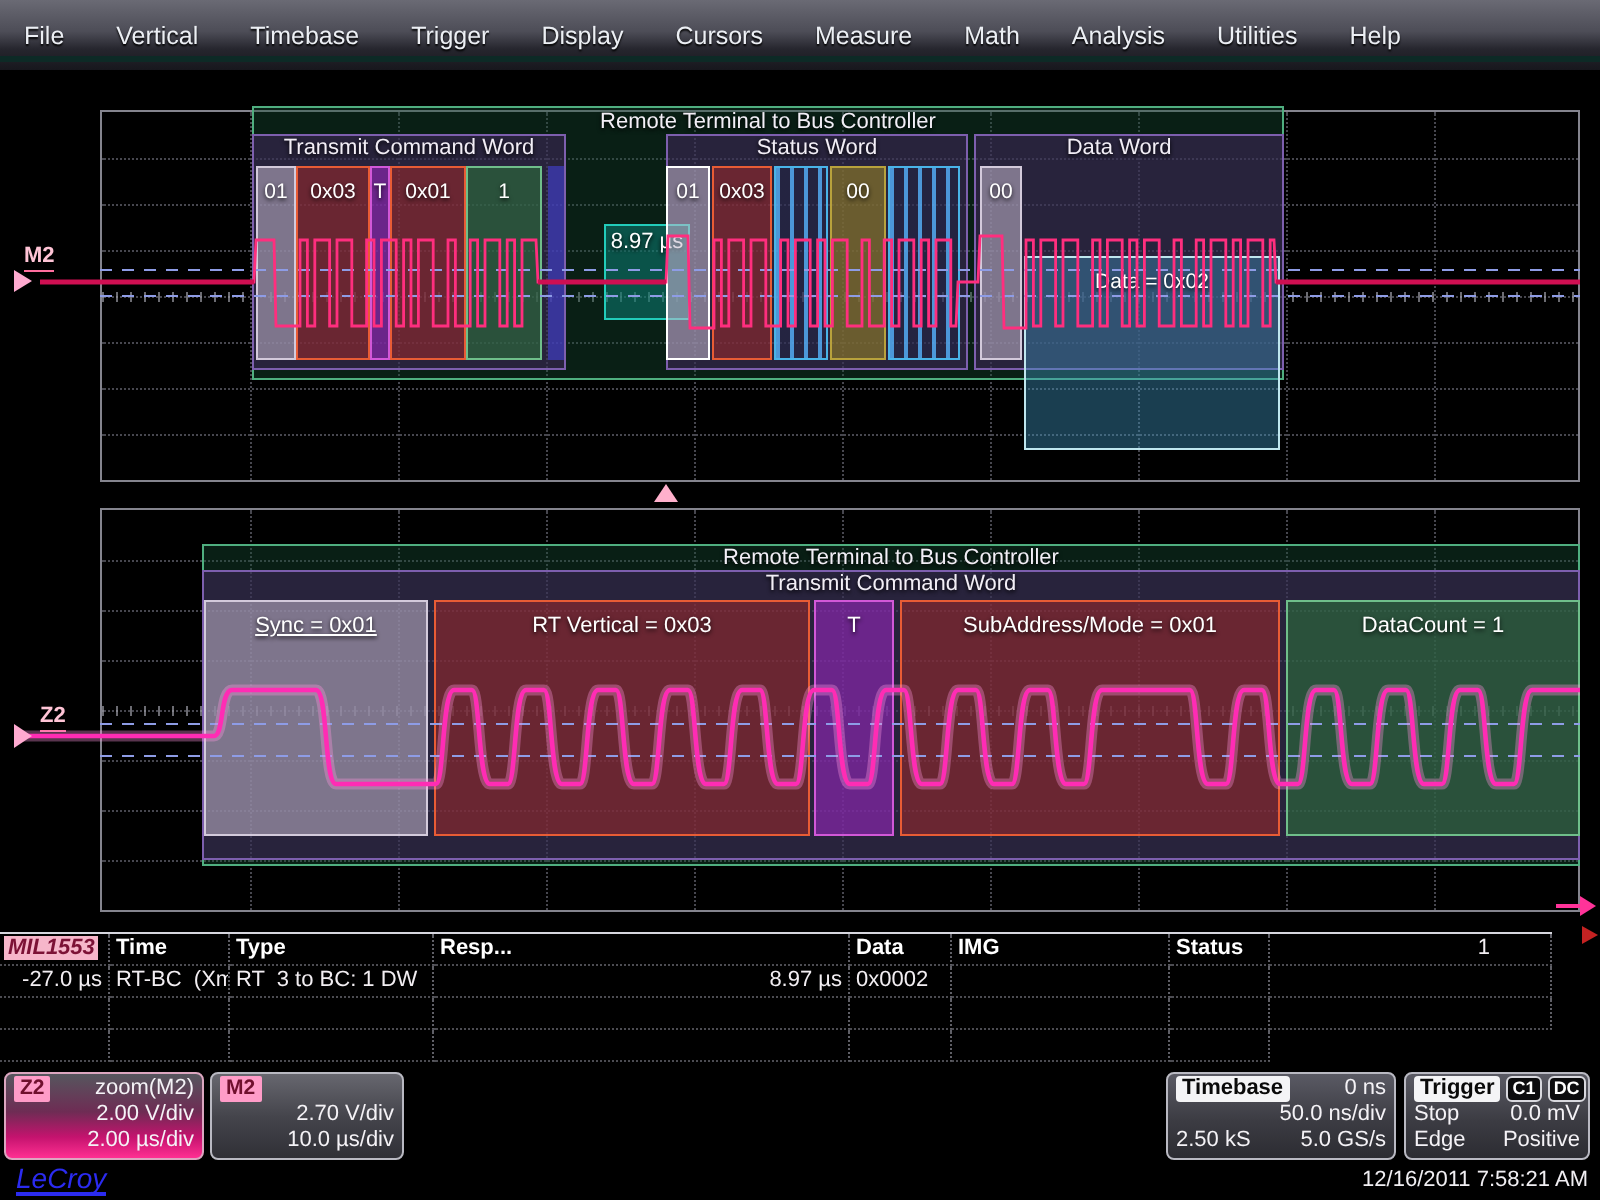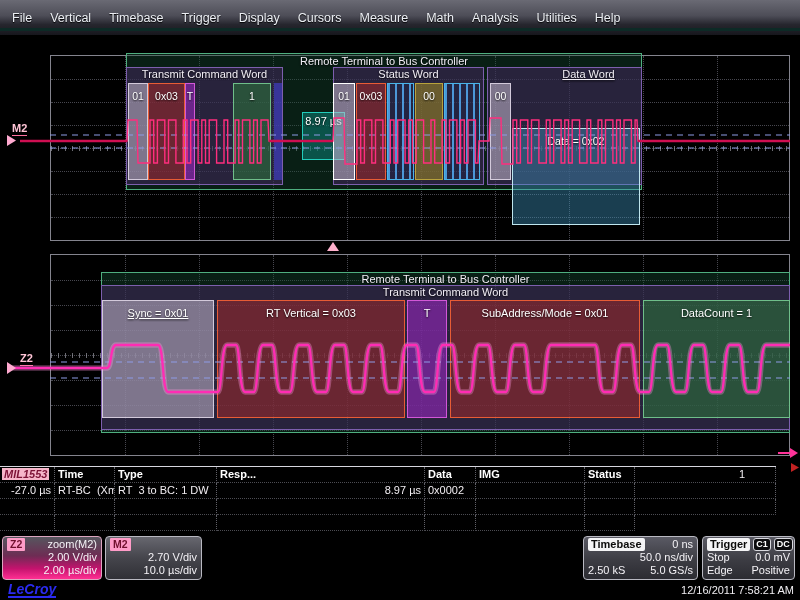--- a/index.html
+++ b/index.html
@@ -1,21 +1,21 @@
 <!DOCTYPE html>
 <html><head>
 <meta charset="utf-8">
 <style>
   html,body{margin:0;padding:0;background:#000;}
   #screen{position:relative;width:800px;height:600px;background:#000;overflow:hidden;
           font-family:"Liberation Sans",sans-serif;-webkit-font-smoothing:antialiased;}
   
   .menubar{position:absolute;left:0;top:0;width:800px;height:36px;
     background:linear-gradient(#6a6a74 0%,#4d4d57 45%,#26262e 70%,#17171d 100%);
-    border-bottom:1px solid #000;display:flex;align-items:center;gap:18px;padding-left:12px;box-sizing:border-box;}
+    border-bottom:1px solid #000;display:flex;align-items:center;gap:26px;padding-left:12px;box-sizing:border-box;}
   .menubar span{color:#eceff4;font-size:12.5px;text-shadow:0 1px 1px #000;cursor:default;}
   .tealstrip{position:absolute;left:0;top:28px;width:800px;height:3px;background:#0d2a26;}
   
   .grid{position:absolute;border:1px solid #84848e;box-sizing:border-box;background:#000;}
   #gridU{left:50px;top:55px;width:740px;height:186px;}
   #gridL{left:50px;top:254px;width:740px;height:202px;}
   .gv{position:absolute;top:0;bottom:0;width:0;border-left:1px dotted #47474f;}
   .gh{position:absolute;left:0;right:0;height:0;border-top:1px dotted #47474f;}
   .ctick{position:absolute;left:0;right:0;height:5px;
     background:repeating-linear-gradient(90deg,rgba(165,165,175,.65) 0 1px,transparent 1px 7px);}
@@ -61,21 +61,21 @@
   #descM2{left:105px;top:536px;width:97px;
     background:linear-gradient(#67676f 0%,#45454c 50%,#303036 100%);}
   #descTB{left:583px;top:536px;width:115px;
     background:linear-gradient(#5a5a64 0%,#3c3c43 55%,#2c2c32 100%);}
   #descTR{left:702px;top:536px;width:93px;
     background:linear-gradient(#5a5a64 0%,#3c3c43 55%,#2c2c32 100%);}
   .hdrstrip{background:#f4f4f6;color:#0a0a0a;font-weight:bold;padding:0 3px;border-radius:2px;}
   .tbadge{background:#0c0c0e;border:1px solid #d8d8de;border-radius:3px;color:#fff;
     font-size:9px;font-weight:bold;padding:0 2px;margin-left:3px;line-height:10px;}
   
-  .lecroy{position:absolute;left:8px;top:582px;color:#2b2bf0;font-size:14px;font-weight:bold;
+  .lecroy{position:absolute;left:8px;top:582px;color:#2b2bf0;font-size:14px;font-weight:normal;
     font-style:italic;border-bottom:2px solid #2b2bf0;line-height:14px;}
   .stamp{position:absolute;right:6px;top:584px;color:#f0eef2;font-size:11px;white-space:nowrap;}
   #wflayer{position:absolute;left:0;top:0;width:800px;height:600px;pointer-events:none;}
 </style>
 </head>
 <body>
 
 <div id="screen">
 
   <div class="menubar">
@@ -136,25 +136,26 @@
   <span class="tracelabel" style="left:20px;top:352px;">Z2</span>
 
   <div class="dgreen" style="left:126px;top:53px;width:516px;height:137px;"></div>
   <div class="banner" style="left:126px;width:516px;top:55px;">Remote Terminal to Bus Controller</div>
 
   <div class="dpurple" style="left:126px;top:67px;width:157px;height:118px;"></div>
   <div class="banner" style="left:126px;width:157px;top:68px;">Transmit Command Word</div>
   <div class="dpurple" style="left:333px;top:67px;width:151px;height:118px;"></div>
   <div class="banner" style="left:333px;width:151px;top:68px;">Status Word</div>
   <div class="dpurple" style="left:487px;top:67px;width:155px;height:118px;"></div>
-  <div class="banner" style="left:497px;width:183px;top:68px;text-decoration:underline;">Data Word</div>
+  <div class="banner" style="left:468px;width:183px;top:68px;">Data Word</div>
 
   <div class="fld f-gray" style="left:128px;top:83px;width:20px;height:97px;">01</div>
   <div class="fld f-red" style="left:148px;top:83px;width:37px;height:97px;">0x03</div>
   <div class="fld f-t" style="left:185px;top:83px;width:10px;height:97px;">T</div>
+  <div class="fld f-red" style="left:195px;top:83px;width:38px;height:97px;">0x01</div>
   <div class="fld f-green" style="left:233px;top:83px;width:38px;height:97px;">1</div>
   <div class="bluebar" style="left:274px;top:83px;width:8px;height:97px;"></div>
 
   <div class="annot" style="left:302px;top:112px;width:43px;height:48px;">
     <span>8.97 µs</span>
   </div>
 
   <div class="fld f-gray" style="left:333px;top:83px;width:22px;height:97px;border-color:#fff;">01</div>
   <div class="fld f-red" style="left:356px;top:83px;width:30px;height:97px;">0x03</div>
   <div class="fld f-bits" style="left:387px;top:83px;width:27px;height:97px;"></div>

